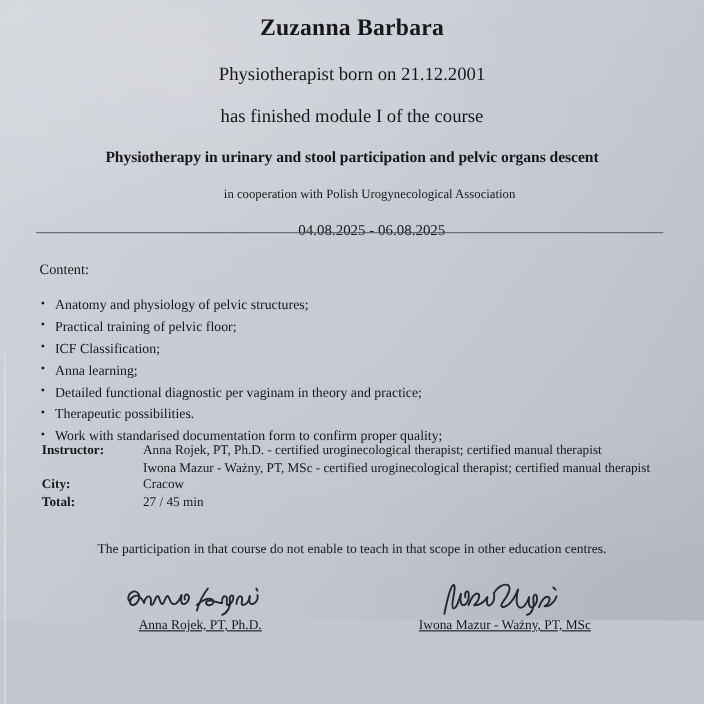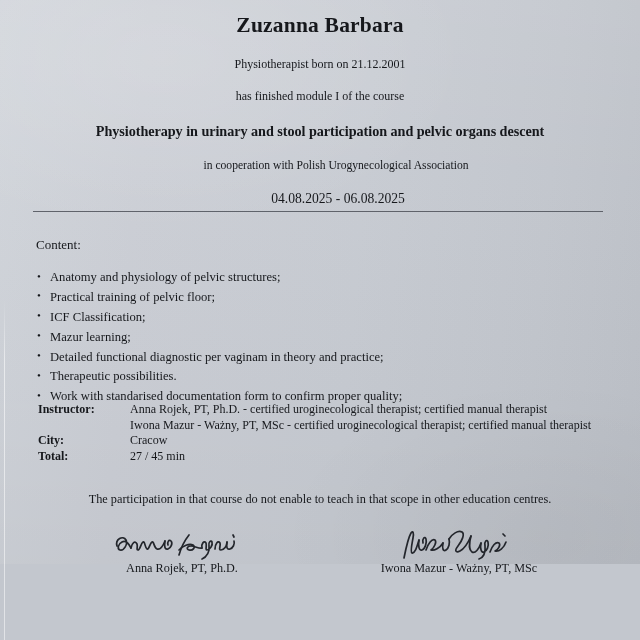--- a/index.html
+++ b/index.html
@@ -59,21 +59,21 @@
     text-align: center;
   }
   #recipient-name {
     font-size: 21.5px;
     font-weight: bold;
     letter-spacing: 0.2px;
     margin: 0;
     line-height: 1.1;
   }
   .center-line {
-    font-size: 12px;
+    font-size: 17px;
     margin: 0;
     line-height: 1.15;
   }
   #born-line    { margin-top: 20px; }
   #module-line  { margin-top: 19px; }
   #course-title {
     margin-top: 19px;
     font-size: 14.2px;
     font-weight: bold;
     letter-spacing: -0.05px;
@@ -167,20 +167,21 @@
     height: 32px;
     display: flex;
     align-items: flex-end;
     justify-content: center;
   }
   .signature-mark svg { display: block; overflow: visible; }
   .signature-caption {
     font-size: 12.2px;
     margin-top: 1px;
     white-space: nowrap;
+    text-decoration: underline;
   }
   #signature-mark-right { margin-left: 14px; }
 </style>
 </head>
 <body>
 
 <div id="certificate-page">
 
   <div id="paper-grain"></div>
   <div id="paper-left-edge"></div>
@@ -195,21 +196,21 @@
   </div>
 
   <div id="header-divider"></div>
 
   <div id="content-section">
     <div id="content-heading">Content:</div>
     <ul id="content-list">
       <li>Anatomy and physiology of pelvic structures;</li>
       <li>Practical training of pelvic floor;</li>
       <li>ICF Classification;</li>
-      <li>Mazur learning;</li>
+      <li>Anna learning;</li>
       <li>Detailed functional diagnostic per vaginam in theory and practice;</li>
       <li>Therapeutic possibilities.</li>
       <li>Work with standarised documentation form to confirm proper quality;</li>
     </ul>
   </div>
 
   <div id="details-section">
     <table id="details-table">
       <tbody>
           <tr>

